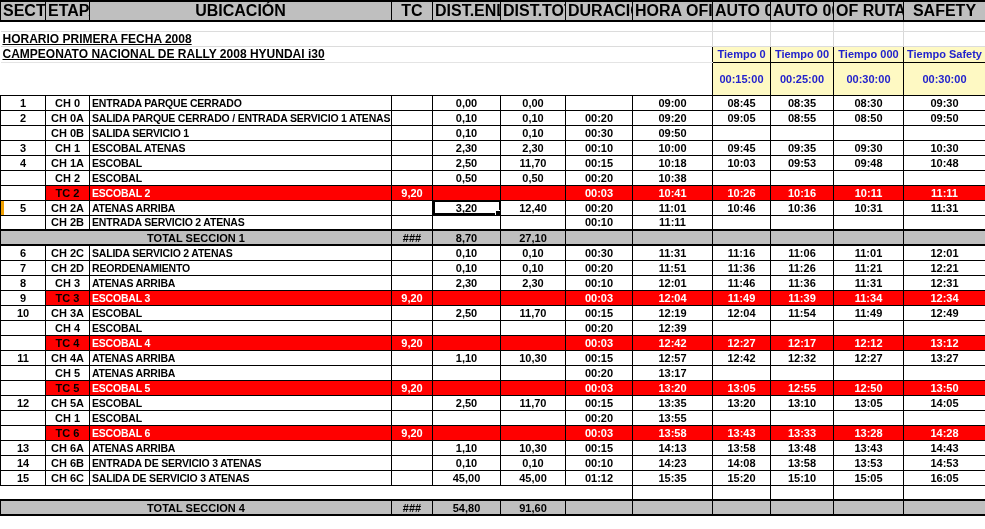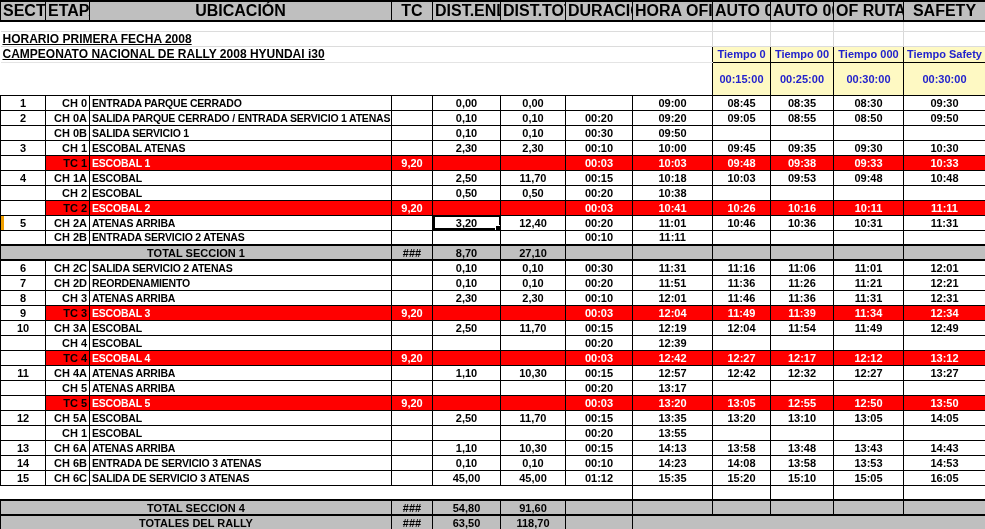--- a/index.html
+++ b/index.html
@@ -25,21 +25,21 @@
     background:#fef9c3; color:#2222cc; border:1px solid #000;
     text-align:center; font-size:11px;
   }
   
   .grid th, .grid td { border:1px solid #000; }
   .r-header th {
     background:#bfbfbf; font-size:16px; height:17px;
     border-top:2px solid #000; border-bottom:2px solid #000;
   }
   .grid tr { height:15px; }
-  .col1 { text-align:right; }
+  .col1 { text-align:center; }
   .col2 { text-align:left; font-size:10.5px; letter-spacing:-0.2px;margin-left:36px; }
   .r-tc td { background:#ff0000; color:#ffffff; }
   .r-tc .col0 { background:#ffffff; color:#000; }
   .r-tc .col1 { color:#000; }
   .r-total td {
     background:#bfbfbf; border-top:2px solid #000; border-bottom:2px solid #000;
   }
   .r-total .col0 { text-align:center; }
   .r-blank { height:17px; }
   .nb { border:none !important; background:#fff; }
@@ -167,34 +167,20 @@
         <td class="col3"></td>
         <td class="col4">2,30</td>
         <td class="col5">2,30</td>
         <td class="col6">00:10</td>
         <td class="col7">10:00</td>
         <td class="col8">09:45</td>
         <td class="col9">09:35</td>
         <td class="col10">09:30</td>
         <td class="col11">10:30</td>
       </tr>
-      <tr class="r-tc">
-        <td class="col0"></td>
-        <td class="col1">TC 1</td>
-        <td class="col2">ESCOBAL 1</td>
-        <td class="col3">9,20</td>
-        <td class="col4"></td>
-        <td class="col5"></td>
-        <td class="col6">00:03</td>
-        <td class="col7">10:03</td>
-        <td class="col8">09:48</td>
-        <td class="col9">09:38</td>
-        <td class="col10">09:33</td>
-        <td class="col11">10:33</td>
-      </tr>
       <tr class="r-normal">
         <td class="col0">4</td>
         <td class="col1">CH 1A</td>
         <td class="col2">ESCOBAL</td>
         <td class="col3"></td>
         <td class="col4">2,50</td>
         <td class="col5">11,70</td>
         <td class="col6">00:15</td>
         <td class="col7">10:18</td>
         <td class="col8">10:03</td>
@@ -431,20 +417,34 @@
         <td class="col3"></td>
         <td class="col4"></td>
         <td class="col5"></td>
         <td class="col6">00:20</td>
         <td class="col7">13:55</td>
         <td class="col8"></td>
         <td class="col9"></td>
         <td class="col10"></td>
         <td class="col11"></td>
       </tr>
+      <tr class="r-tc">
+        <td class="col0"></td>
+        <td class="col1">TC 6</td>
+        <td class="col2">ESCOBAL 6</td>
+        <td class="col3">9,20</td>
+        <td class="col4"></td>
+        <td class="col5"></td>
+        <td class="col6">00:03</td>
+        <td class="col7">13:58</td>
+        <td class="col8">13:43</td>
+        <td class="col9">13:33</td>
+        <td class="col10">13:28</td>
+        <td class="col11">14:28</td>
+      </tr>
       <tr class="r-normal">
         <td class="col0">13</td>
         <td class="col1">CH 6A</td>
         <td class="col2">ATENAS ARRIBA</td>
         <td class="col3"></td>
         <td class="col4">1,10</td>
         <td class="col5">10,30</td>
         <td class="col6">00:15</td>
         <td class="col7">14:13</td>
         <td class="col8">13:58</td>
@@ -493,22 +493,14 @@
         <td class="col3">###</td>
         <td class="col4">54,80</td>
         <td class="col5">91,60</td>
         <td class="col6"></td>
         <td class="col7"></td>
         <td class="col8"></td>
         <td class="col9"></td>
         <td class="col10"></td>
         <td class="col11"></td>
       </tr>
-      <tr class="r-total">
-        <td class="col0" colspan="3">TOTALES DEL RALLY</td>
-        <td class="col3">###</td>
-        <td class="col4">63,50</td>
-        <td class="col5">118,70</td>
-        <td class="col6"></td>
-        <td class="col7" colspan="5"></td>
-      </tr>
     </tbody>
 </table>
 
 </body></html>

